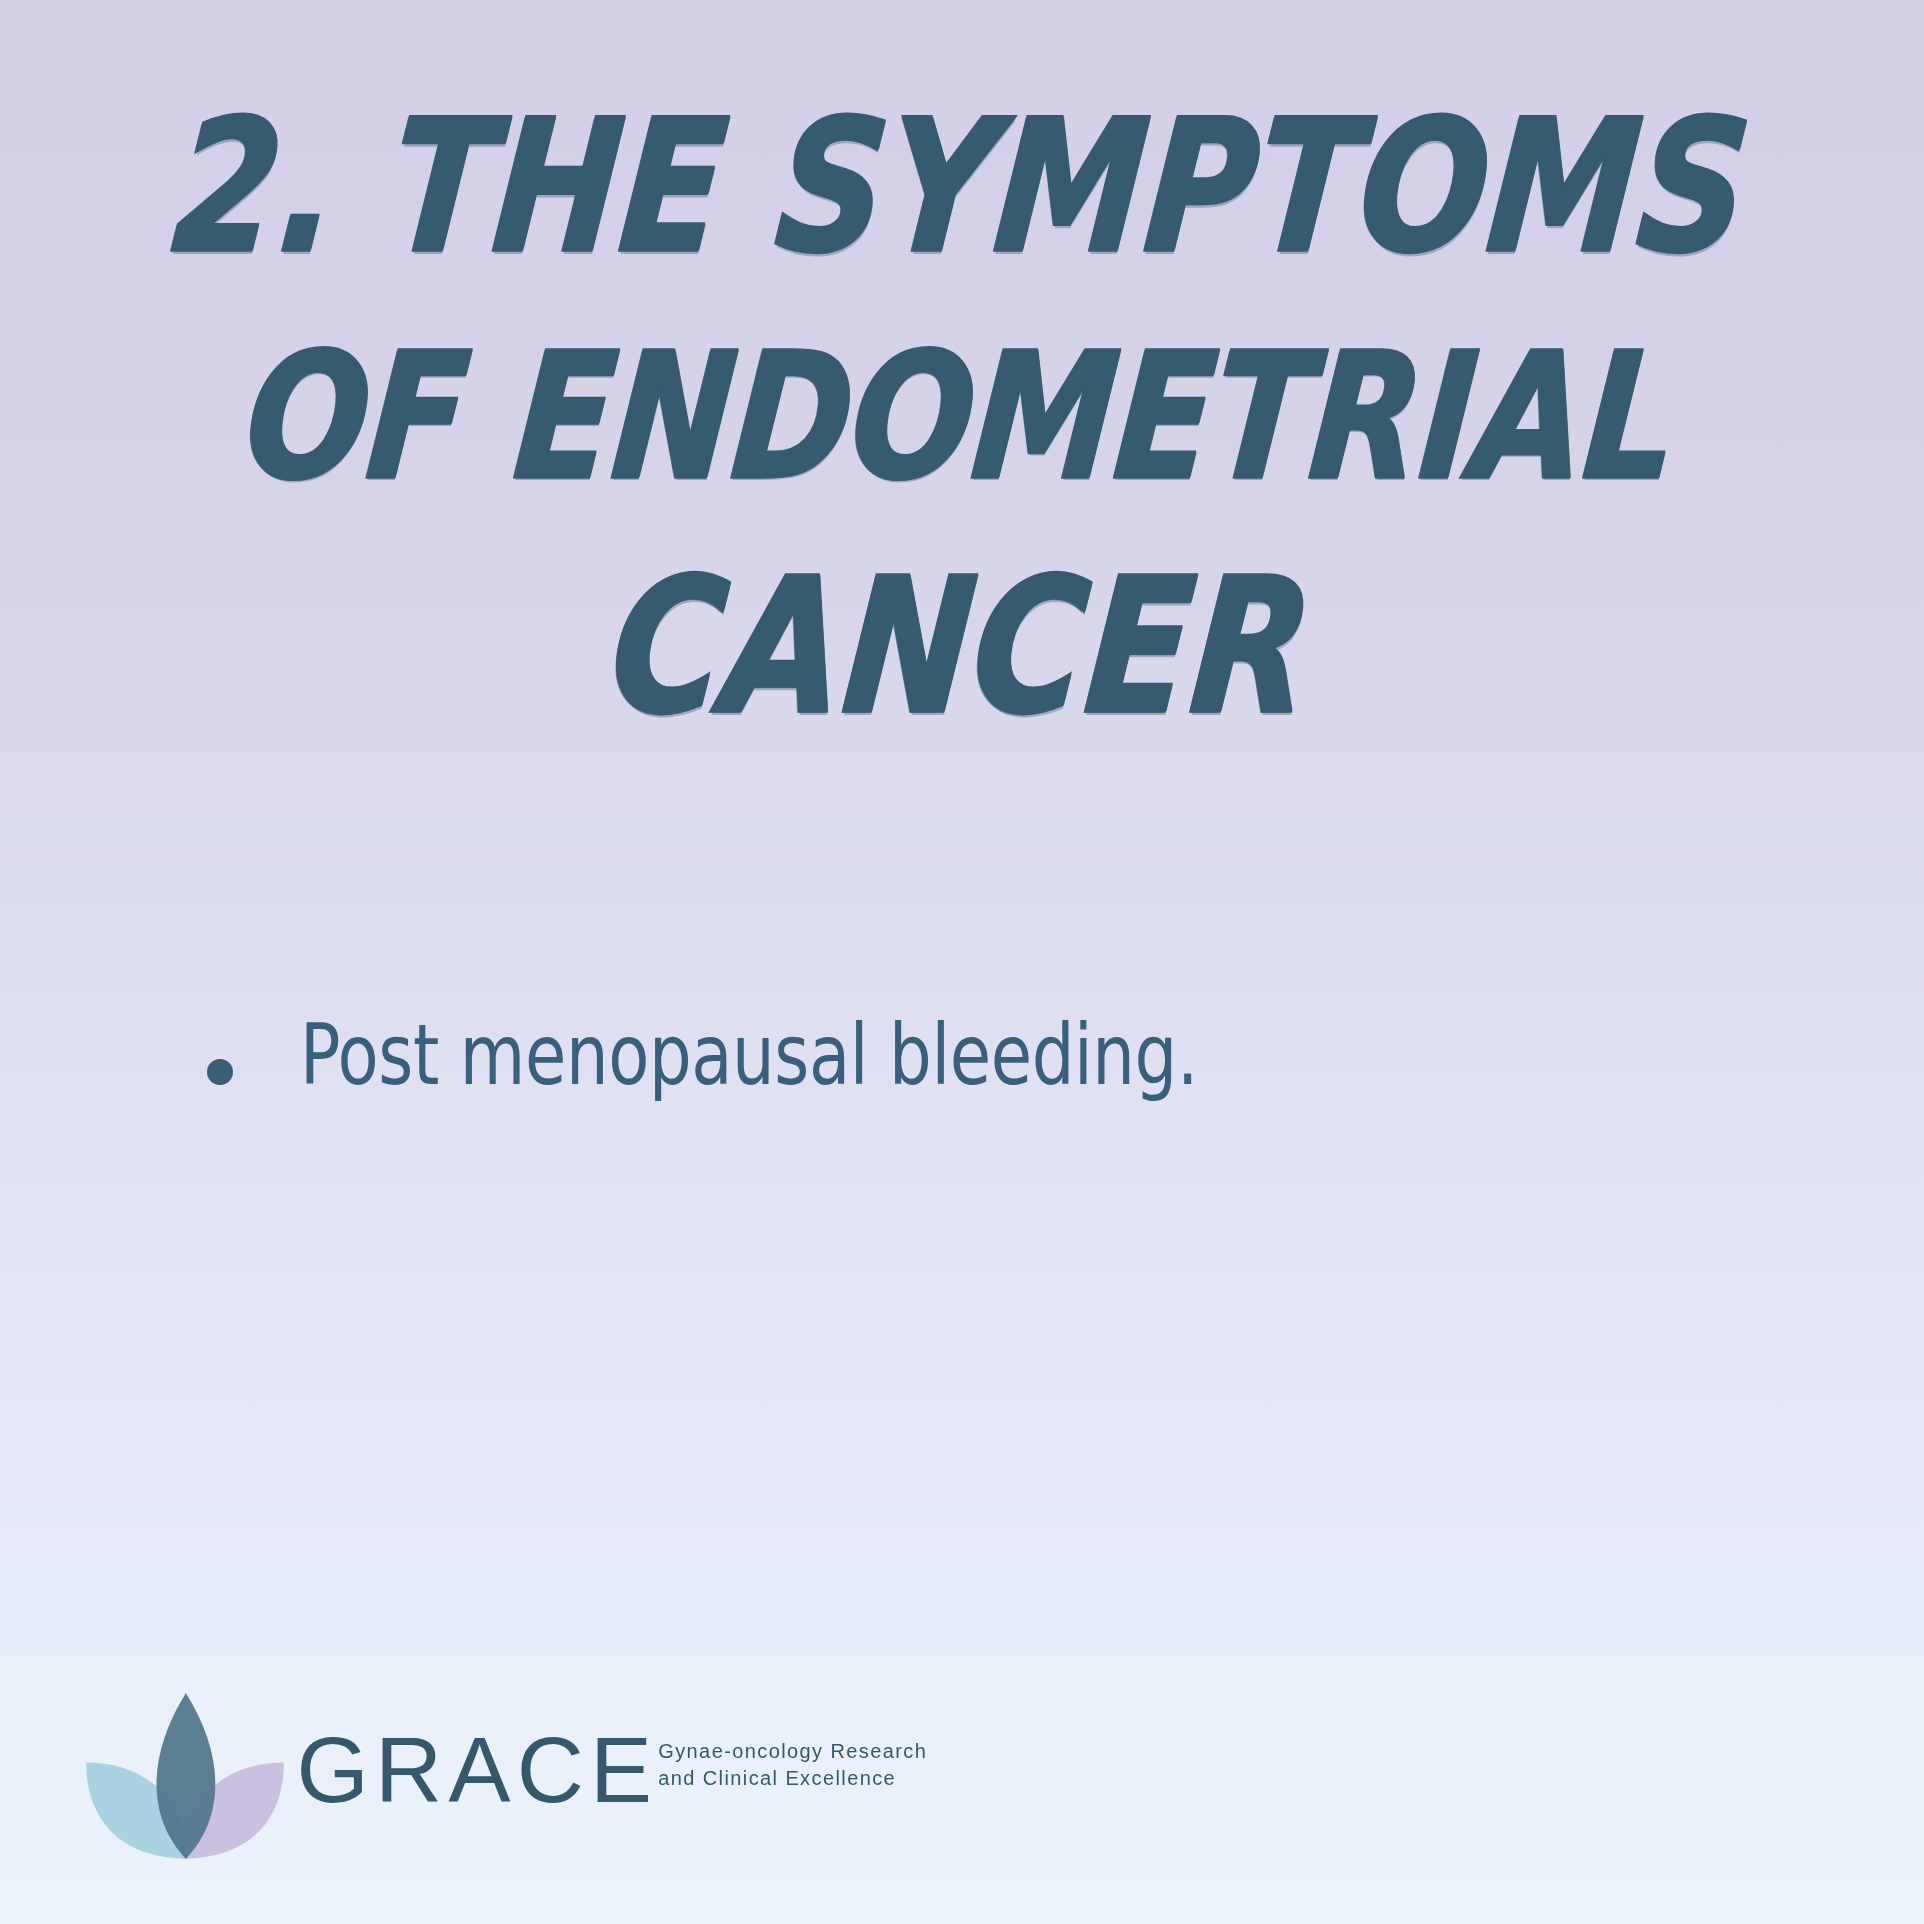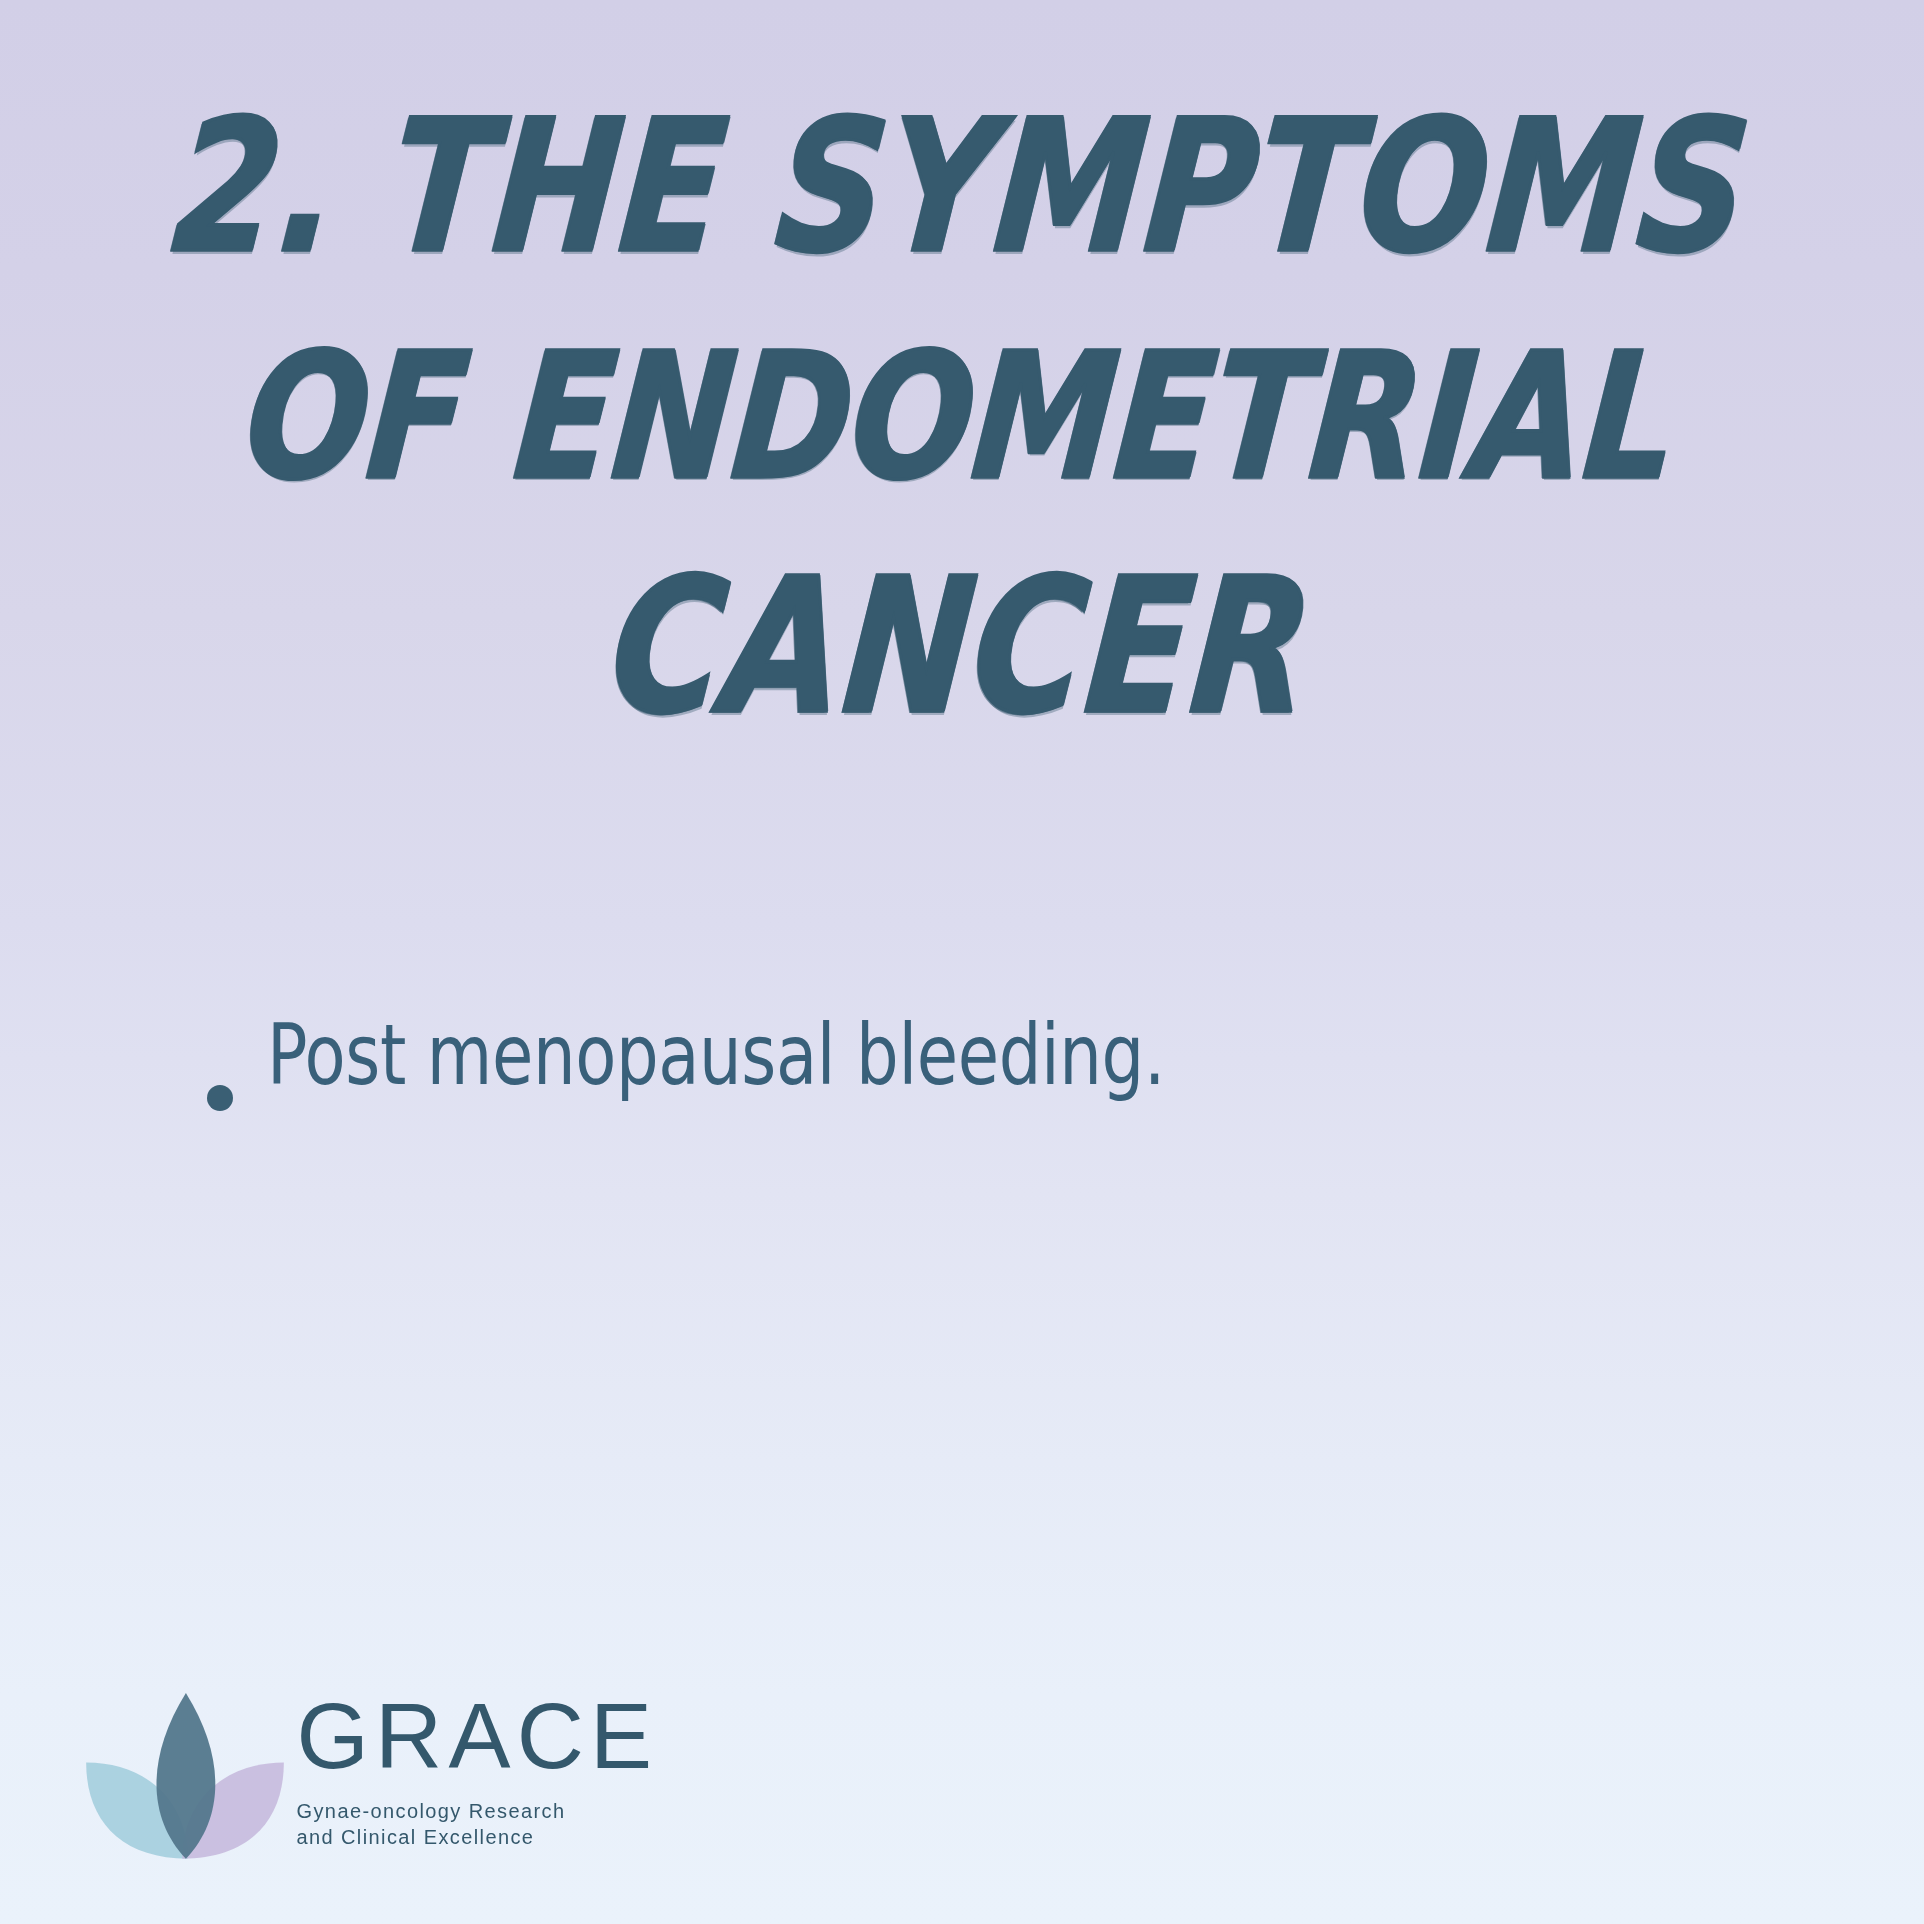--- a/index.html
+++ b/index.html
@@ -57,22 +57,23 @@
 
   
   .bullets {
     position: absolute;
     left: 207px;
     top: 1000px;
     width: 1613px;
   }
   .bullet-row {
     display: flex;
-    align-items: flex-end;
+    align-items: center;
     margin-bottom: 23px;
+    gap: 33px;
   }
   .bullet-dot {
     flex: 0 0 auto;
     width: 26px;
     height: 26px;
     border-radius: 50%;
     background: #3a5f74;
     margin-top: 32px;
     margin-right: 34px;
   }
@@ -103,21 +104,21 @@
   }
   .logo-mark {
     position: relative;
     width: 198px;
     height: 187px;
     flex: 0 0 auto;
   }
   .logo-text {
     margin-left: 12.5px;
     display: flex;
-    flex-direction: column;
+    flex-direction: row;
     justify-content: flex-start;
   }
   .logo-word {
     color: #34586c;
     font-family: "Liberation Sans", "DejaVu Sans", sans-serif;
     font-size: 93px;
     font-weight: 400;
     letter-spacing: 6.2px;
     line-height: 1;
   }

